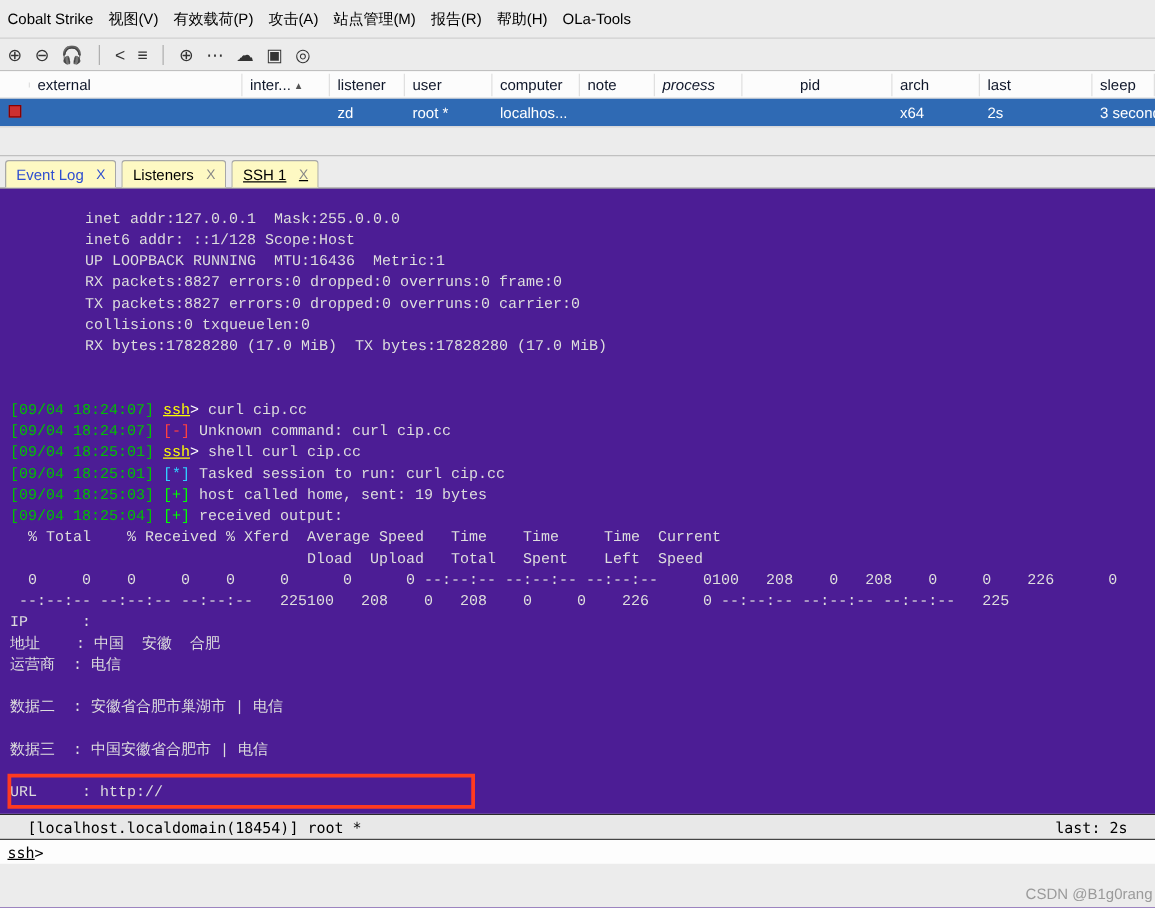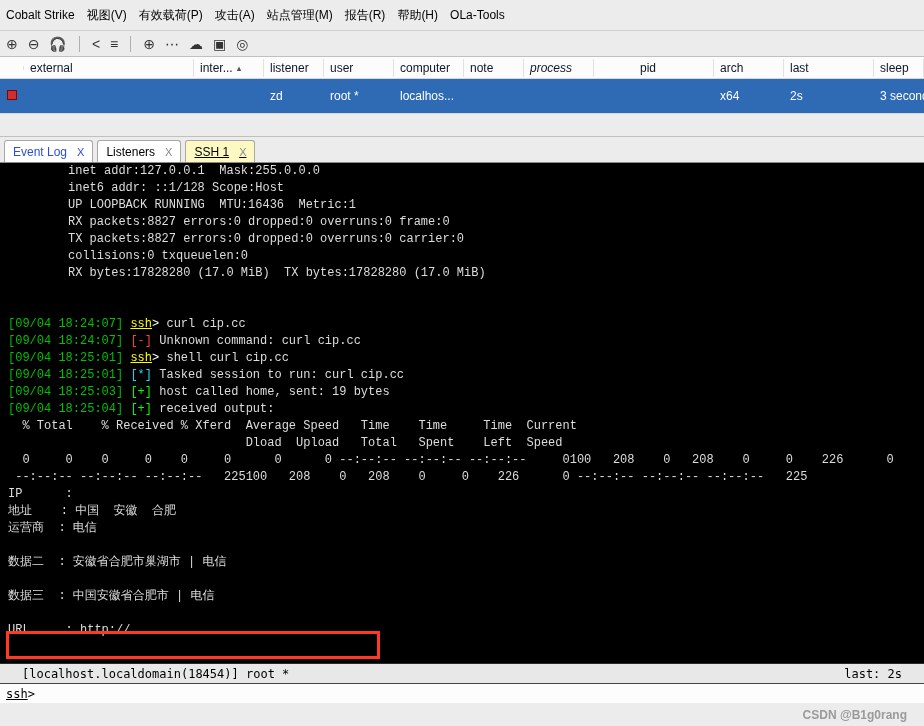--- a/index.html
+++ b/index.html
@@ -47,21 +47,21 @@
   .targets-header div {
     padding: 2px 6px;
     border-right: 1px solid #e0e0e0;
     overflow: hidden;
     white-space: nowrap;
     display: flex;
     align-items: center;
   }
   .targets-row {
     display: flex;
-    height: 34px;
+    height: 22px;
     align-items: center;
     background: #2f6ab4;
     color: #fff;
     font-size: 12px;
   }
   .targets-row div {
     padding: 2px 6px;
     overflow: hidden;
     white-space: nowrap;
   }
@@ -95,34 +95,34 @@
   .tab {
     display: flex;
     align-items: center;
     height: 22px;
     padding: 0 8px;
     margin-left: 4px;
     border: 1px solid #a8a8a8;
     border-bottom: none;
     border-top-left-radius: 3px;
     border-top-right-radius: 3px;
-    background: #ffffff;
+    background: #fef9c3;
     gap: 6px;
     font-size: 12px;
   }
   .tab.active { background: #fef9c3; text-decoration: underline; }
   .tab .x { color: #888; font-size: 11px; margin-left: 4px; }
   .tab.evt span { color: #2f4fd0; }
   .console {
-    background: #000000;
+    background: #4c1d95;
     color: #ddd;
     font-family: Consolas, "Courier New", monospace;
     font-size: 12px;
     line-height: 17px;
-    padding: 0 8px 4px 8px;
+    padding: 16px 8px 4px 8px;
     height: 500px;
     overflow: hidden;
     white-space: pre;
     position: relative;
   }
   .pad60 { padding-left: 60px; }
   .lime   { color: #00ff00; }
   .green  { color: #00c000; }
   .red    { color: #ff4040; }
   .cyan   { color: #30d0ff; }
@@ -154,26 +154,25 @@
     height: 20px;
     border-top: 1px solid #444;
     background: #fdfdfd;
     font-family: Consolas, monospace;
     font-size: 12px;
     padding: 0 6px;
   }
   .promptbar span:first-child { text-decoration: underline; }
   .watermark {
     position: fixed;
-    right: 17px;
+    right: 2px;
     bottom: 4px;
     color: rgba(120,120,120,0.7);
     font-size: 12px;
     font-family: sans-serif;
-    font-weight: bold;
   }
   .sm-icon { width:10px; height:10px; display:inline-block; background:#cc3030; border:1px solid #800; }
   .tri::after { content: "▴"; font-size: 9px; color:#555; margin-left:4px; }
 </style>
 </head>
 <body>
 
 <div class="menubar">
   <span>Cobalt Strike</span>
   <span>视图(V)</span>

